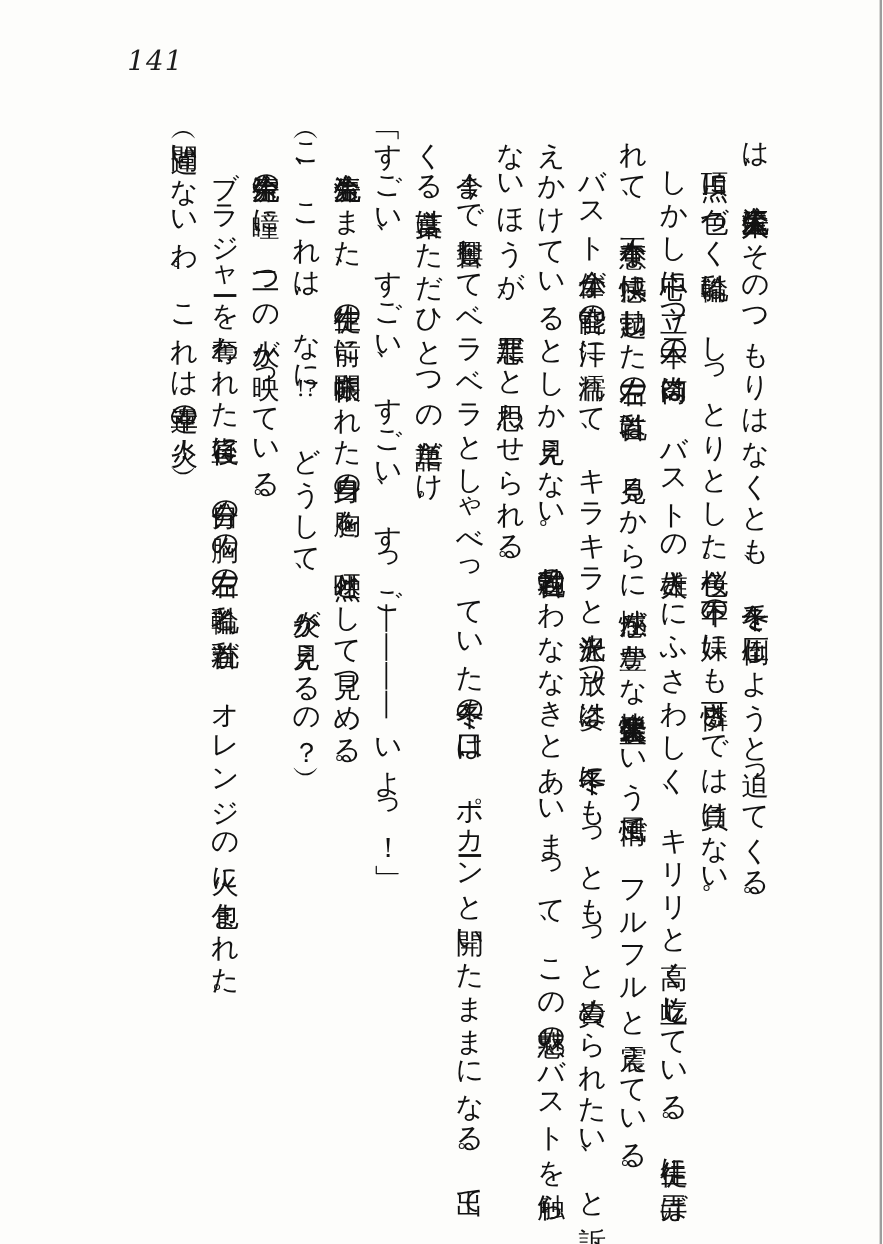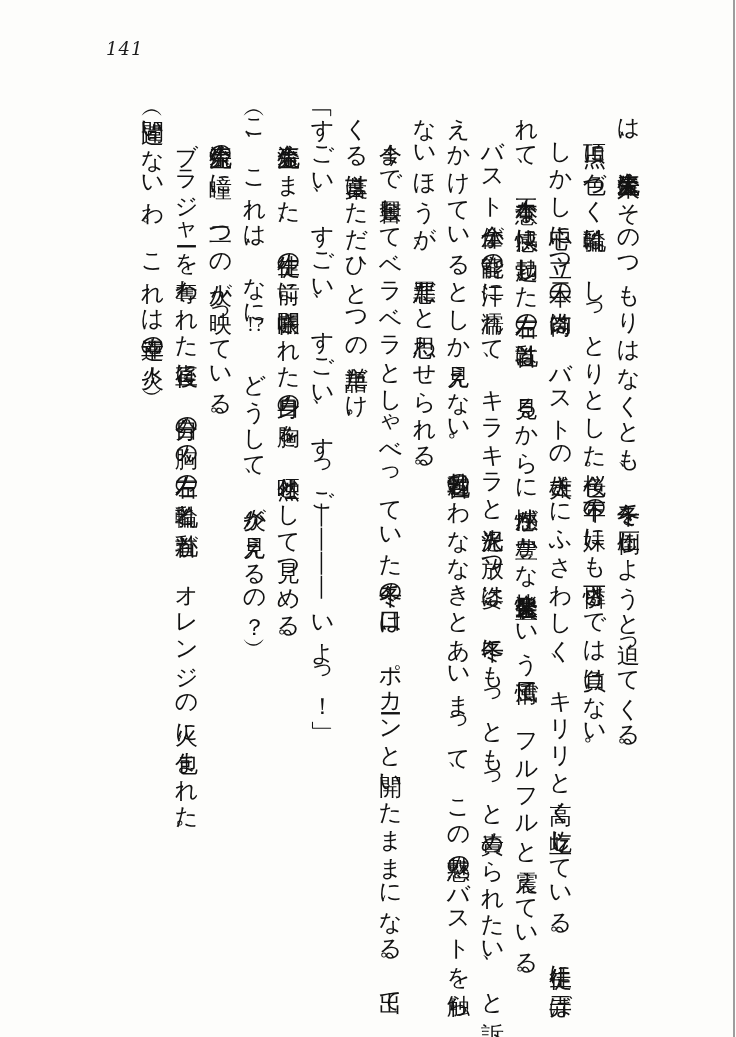--- a/index.html
+++ b/index.html
@@ -23,21 +23,21 @@
     top: 0;
     right: 1px;
     width: 2px;
     height: 1037px;
     background: #9d9d9d;
   }
   .page-number {
     position: absolute;
     left: 106px;
     top: 38px;
-    font-size: 18px;
+    font-size: 23px;
     font-style: italic;
     letter-spacing: 1px;
     color: #1c1c1c;
   }
   .page-text {
     position: absolute;
     top: 102px;
     right: 90px;
     height: 920px;
     writing-mode: vertical-rl;

